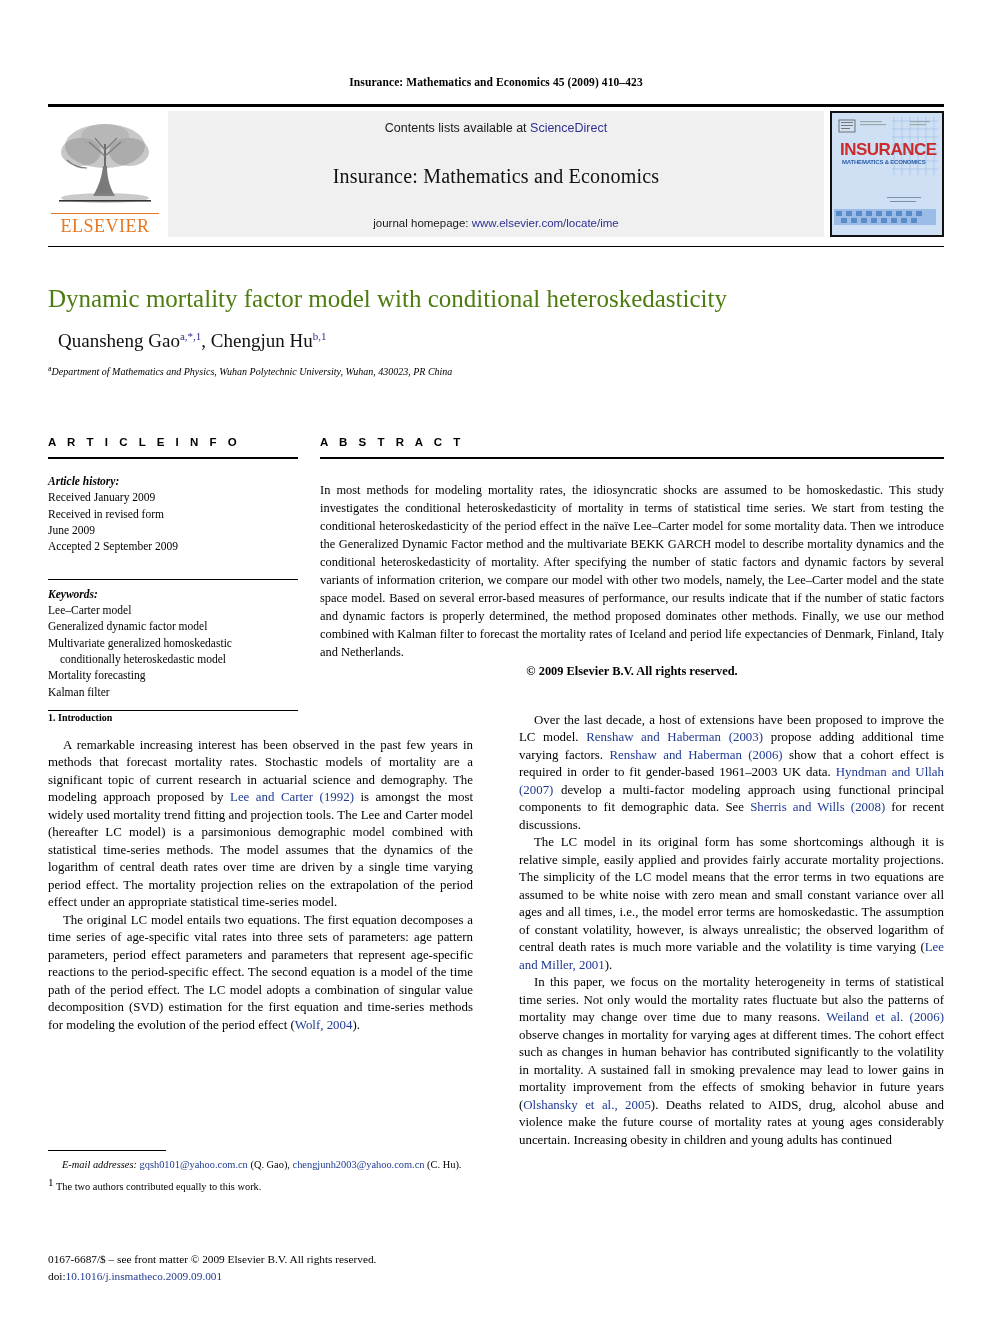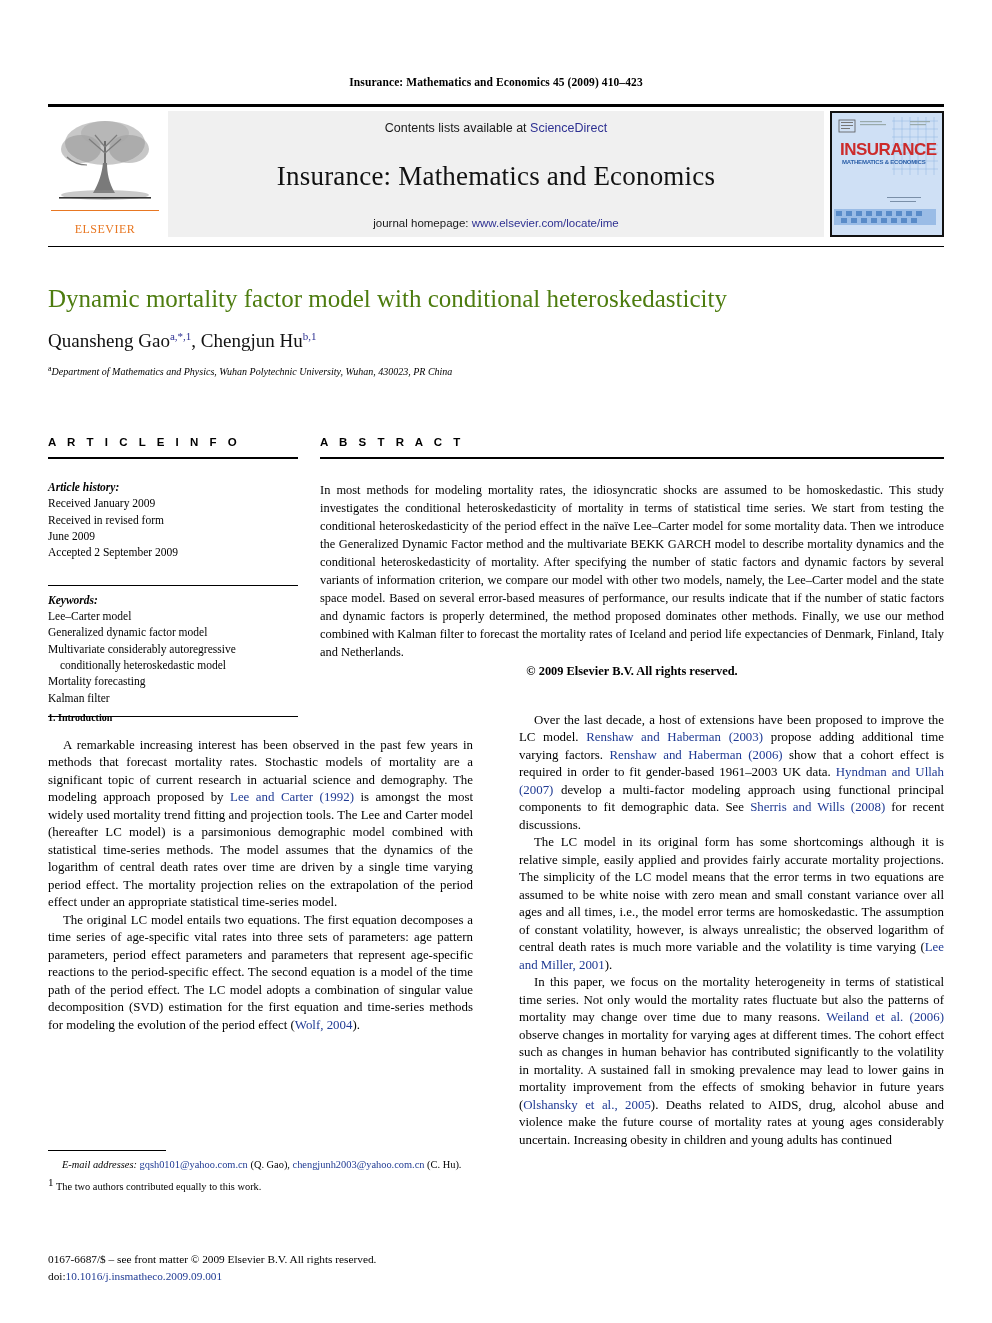--- a/index.html
+++ b/index.html
@@ -51,26 +51,26 @@
     display: flex;
     flex-direction: column;
     align-items: center;
     justify-content: flex-end;
     padding-bottom: 2px;
   }
   .tree-svg { display:block; }
   .elsevier-word {
     font-family: "Liberation Serif", serif;
     color: #e87722;
-    font-size: 12px;
+    font-size: 18px;
     letter-spacing: .5px;
     line-height: 1;
     margin-top: 1px;
     border-top: 1.5px solid #e87722;
-    padding-top: 12px;
+    padding-top: 3px;
     width: 108px;
     text-align: center;
   }
   .masthead-center {
     flex: 1 1 auto;
     background: #f0f0f0;
     display: flex;
     flex-direction: column;
     align-items: center;
     justify-content: space-between;
@@ -78,21 +78,21 @@
     margin-left: 6px;
     margin-right: 6px;
   }
   .contents-line {
     font-family: "Liberation Sans", sans-serif;
     font-size: 12.5px;
     color: #1a1a1a;
   }
   .contents-line .sd { color: #2e3192; }
   .journal-title {
-    font-size: 27px;
+    font-size: 20px;
     font-family: "Liberation Serif", serif;
     color: #111;
     letter-spacing: .2px;
   }
   .homepage-line {
     font-family: "Liberation Sans", sans-serif;
     font-size: 11.5px;
     color: #1a1a1a;
   }
   .homepage-line .url { color: #2e3192; }
@@ -115,21 +115,21 @@
   .paper-title {
     position: absolute;
     left: 48px; top: 285px;
     width: 896px;
     font-size: 25px;
     line-height: 1.15;
     color: #4d7c0f;
   }
   .authors {
     position: absolute;
-    left: 48px; top: 330px;
+    left: 58px; top: 330px;
     width: 896px;
     font-size: 19px;
     color: #111;
   }
   .authors sup { font-size: 11px; color: #2e3192; vertical-align: super; }
   .affiliations {
     position: absolute;
     left: 48px; top: 363px;
     width: 896px;
     font-size: 10px;
@@ -150,21 +150,21 @@
     width: 624px;
   }
   .sec-head {
     font-family: "Liberation Sans", sans-serif;
     font-size: 11.5px;
     font-weight: bold;
     letter-spacing: 4px;
   }
   .thick-rule { border-top: 2.5px solid #000; margin-top: 9px; }
 
-  .hist-block { font-size: 11.5px; line-height: 1.42; padding-top: 20px; }
+  .hist-block { font-size: 11.5px; line-height: 1.42; padding-top: 14px; }
   .hist-block .lbl { font-style: italic; font-weight: bold; }
   .kw-block { font-size: 11.5px; line-height: 1.42; padding-top: 6px; }
   .kw-block .lbl { font-style: italic; font-weight: bold; }
   .kw-block .cont { padding-left: 12px; }
   .rule-gap { margin-top: 9px; border-top: 1px solid #000; }
 
   .abstract-text {
     font-size: 12.4px;
     line-height: 1.45;
     text-align: justify;
@@ -348,21 +348,21 @@
       <div>June 2009</div>
       <div>Accepted 2 September 2009</div>
     </div>
 
     <div class="rule-gap" style="margin-top:24px"></div>
 
     <div class="kw-block">
       <div class="lbl">Keywords:</div>
       <div>Lee–Carter model</div>
       <div>Generalized dynamic factor model</div>
-      <div>Multivariate considerably autoregressive</div>
+      <div>Multivariate generalized homoskedastic</div>
       <div class="cont">conditionally heteroskedastic model</div>
       <div>Mortality forecasting</div>
       <div>Kalman filter</div>
     </div>
 
     <div class="rule-gap" style="margin-top:10px"></div>
   </div>
 
   <div class="abs-col">
     <div class="sec-head">A B S T R A C T</div>

